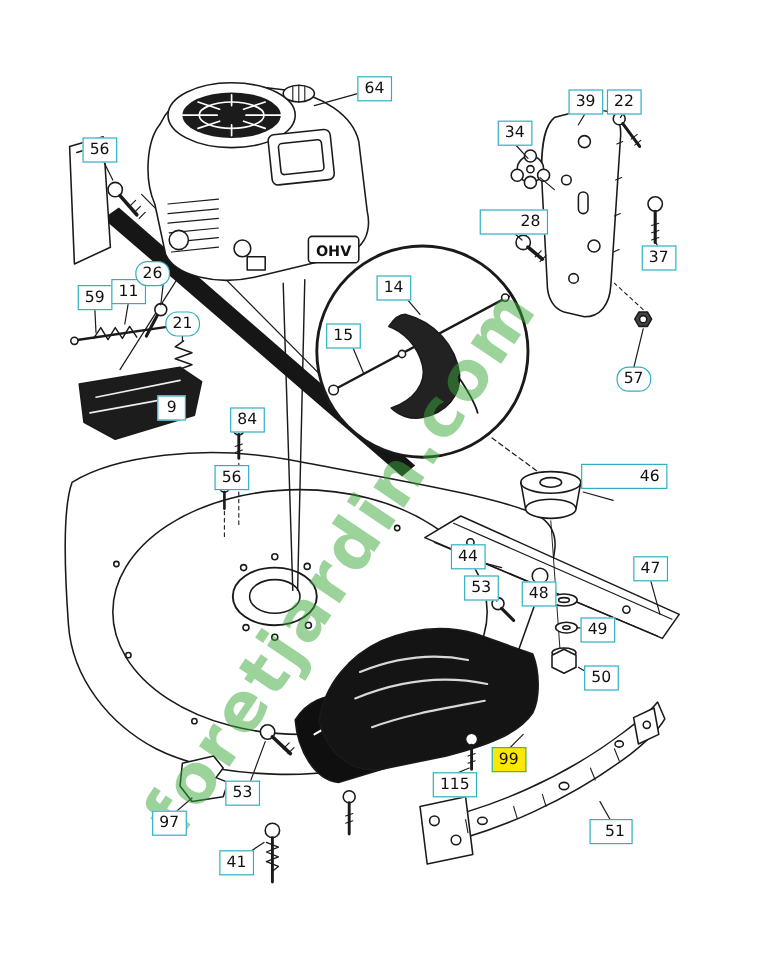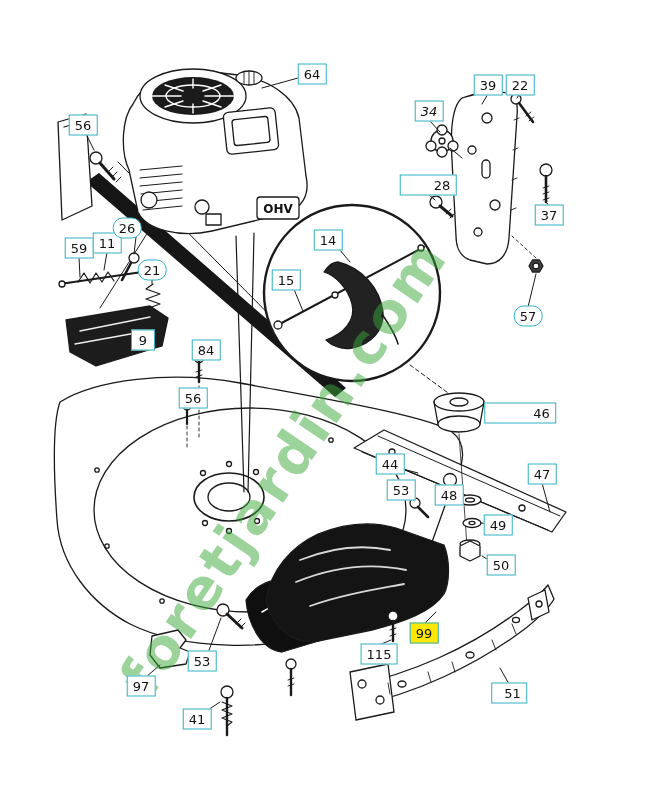--- a/index.html
+++ b/index.html
@@ -241,34 +241,34 @@
 
       <text x="150" y="700" transform="rotate(-56 150 700)" font-size="56" font-weight="bold" letter-spacing="3" fill="#3aa83a" opacity="0.5" stroke="none" font-family="DejaVu Sans, sans-serif">foretjardin.com</text>
     </g>
   </svg>
 
   <div class="labels-layer">
       <div class="part-label" style="left: 312px; top: 74px;">64</div>
       <div class="part-label" style="left: 83px; top: 125px;">56</div>
       <div class="part-label" style="left: 488px; top: 85px;">39</div>
       <div class="part-label" style="left: 520px; top: 85px;">22</div>
-      <div class="part-label" style="left: 429px; top: 111px; font-style: italic;">34</div>
+      <div class="part-label" style="left: 429px; top: 111px;">34</div>
       <div class="part-label" style="left: 428px; top: 185px; padding-left: 33px;">28</div>
       <div class="part-label" style="left: 549px; top: 215px;">37</div>
       <div class="part-label" style="left: 528px; top: 316px; border-radius: 10px;">57</div>
       <div class="part-label" style="left: 79px; top: 248px;">59</div>
       <div class="part-label" style="left: 107px; top: 243px;">11</div>
       <div class="part-label" style="left: 127px; top: 228px; border-radius: 10px;">26</div>
       <div class="part-label" style="left: 152px; top: 270px; border-radius: 10px;">21</div>
       <div class="part-label" style="left: 328px; top: 240px;">14</div>
       <div class="part-label" style="left: 286px; top: 280px;">15</div>
       <div class="part-label" style="left: 143px; top: 340px;">9</div>
       <div class="part-label" style="left: 206px; top: 350px;">84</div>
       <div class="part-label" style="left: 193px; top: 398px;">56</div>
-      <div class="part-label" style="left: 520px; top: 413px; padding-left: 48px;">46</div>
+      <div class="part-label" style="left: 520px; top: 397px; padding-left: 48px;">46</div>
       <div class="part-label" style="left: 390px; top: 464px;">44</div>
       <div class="part-label" style="left: 401px; top: 490px;">53</div>
       <div class="part-label" style="left: 542px; top: 474px;">47</div>
       <div class="part-label" style="left: 449px; top: 495px;">48</div>
       <div class="part-label" style="left: 498px; top: 525px;">49</div>
       <div class="part-label" style="left: 501px; top: 565px;">50</div>
       <div class="part-label highlight" style="left: 424px; top: 633px;">99</div>
       <div class="part-label" style="left: 379px; top: 654px;">115</div>
       <div class="part-label" style="left: 202px; top: 661px;">53</div>
       <div class="part-label" style="left: 141px; top: 686px; text-align: right;">97</div>

